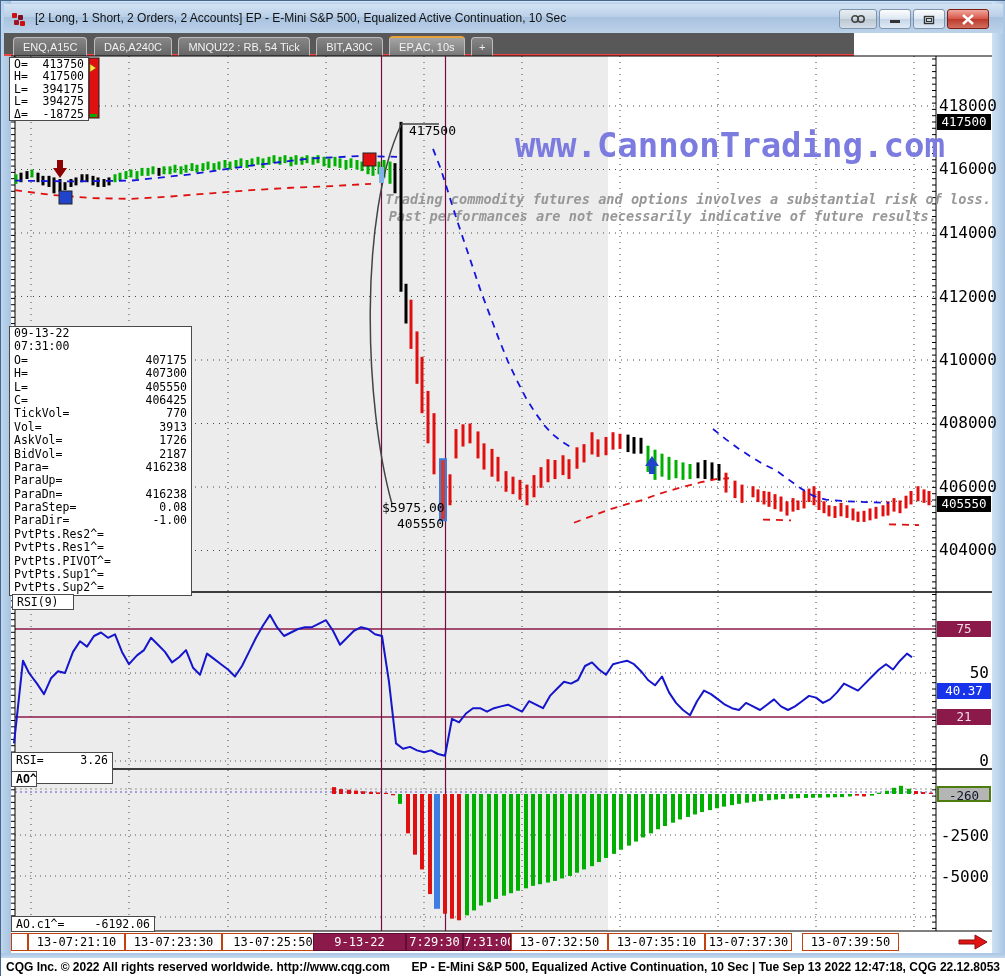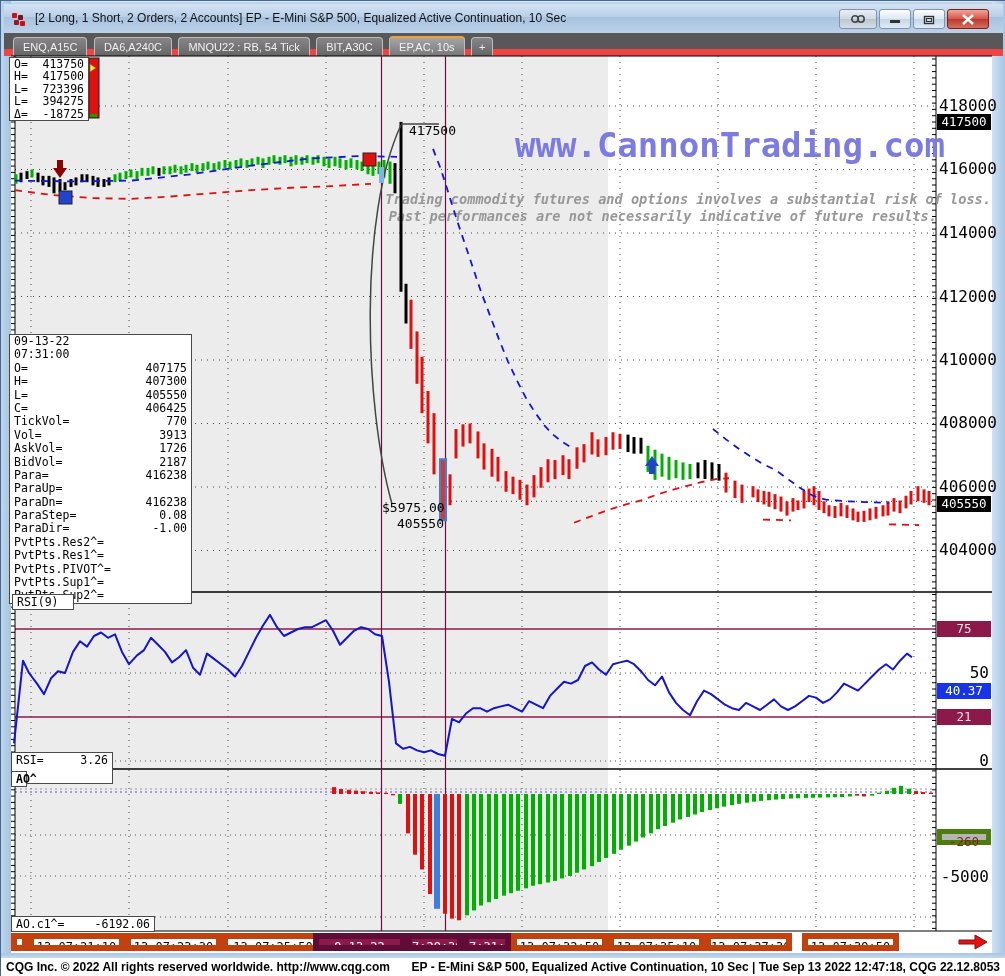--- a/index.html
+++ b/index.html
@@ -17,41 +17,41 @@
   #title-icon i{position:absolute;width:5px;height:5px;background:#c11;border-radius:1px;}
   #title-text{position:absolute;left:31px;top:0;height:29px;line-height:29px;font-size:12px;color:#111;white-space:nowrap;}
   .capbtn{position:absolute;top:5px;height:20px;border:1px solid #7e94ac;border-radius:3px;
      background:linear-gradient(#fdfdfd,#dde8f2 48%,#c6d6e6 52%,#dfeaf6);box-sizing:border-box;}
   .capbtn svg{display:block;margin:4px auto 0;}
   #btn-close{right:14px;width:42px;background:linear-gradient(#efa79c,#d8554a 48%,#bb3a2c 52%,#d2705f);border-color:#7c2016;}
   #btn-restore{right:58px;width:32px;}
   #btn-min{right:92px;width:32px;}
   #btn-link{right:126px;width:38px;background:linear-gradient(#e9eef4,#cfd9e2 48%,#bbc7d2 52%,#d4dee8);}
   
-  #tabrow{position:absolute;left:3px;top:32px;width:999px;height:23px;background:#585858;border-bottom:7px solid #ef4444;padding-left:8px;box-sizing:border-box;white-space:nowrap;}
+  #tabrow{position:absolute;left:3px;top:32px;width:850px;height:23px;background:#585858;border-bottom:2px solid #ef4444;padding-left:8px;box-sizing:border-box;white-space:nowrap;}
   .tab{display:inline-block;margin:3px 1px 0 1px;padding:0 9px;height:19px;line-height:18px;color:#f2f2f2;
        font-size:11px;background:linear-gradient(#868686,#636363);border:1px solid #bdbdbd;border-bottom:none;
        border-radius:4px 4px 0 0;vertical-align:bottom;}
   .tab.active{background:linear-gradient(#a5a5a5,#757575);border-top:2px solid #e8a33d;}
   .tab.plus{padding:0 7px;}
   
   .obox{position:absolute;background:#fff;border:1px solid #4a4a4a;box-sizing:border-box;
         font-family:"DejaVu Sans Mono",monospace;font-size:11.5px;color:#000;z-index:5;}
   .orow{display:flex;justify-content:space-between;padding:0 4px;height:13.4px;line-height:13.4px;white-space:pre;}
   .orow5{height:12.4px;line-height:12.4px;}
   .axl{position:absolute;left:938px;width:50px;text-align:right;height:15px;line-height:15px;
        font-family:"DejaVu Sans Mono",monospace;font-size:16px;color:#000;z-index:5;}
   .badge{position:absolute;left:936px;width:54px;height:16px;line-height:16px;text-align:center;color:#fff;
        font-family:"DejaVu Sans Mono",monospace;font-size:12.5px;z-index:6;}
   .badge.black{background:#000;}
   .badge.maroon{background:#8b1a4a;color:#f3dce6;}
   .badge.blue{background:#1834ea;}
-  .badge.gray{background:#b5b5b5;color:#7f1d1d;border:5px solid #4d7c0f;box-sizing:border-box;margin-top:43px;}
+  .badge.gray{background:#b5b5b5;color:#0f172a;border:2px solid #4d7c0f;box-sizing:border-box;}
   .tcell{position:absolute;top:932px;height:18px;line-height:17px;text-align:center;background:#fff;
-       border:6px solid #c2410c;box-sizing:border-box;font-family:"DejaVu Sans Mono",monospace;font-size:12px;z-index:5;white-space:nowrap;overflow:hidden;}
+       border:1px solid #c2410c;box-sizing:border-box;font-family:"DejaVu Sans Mono",monospace;font-size:12px;z-index:5;white-space:nowrap;overflow:hidden;}
   .tcell.hl{background:#8b1a4a;color:#fff;border-color:#5f0d36;}
   #time-arrow{position:absolute;left:956px;top:933px;z-index:6;}
   
   #statusband{position:absolute;left:0px;top:952px;width:1005px;height:5px;background:linear-gradient(#a9c5e2,#c4d9ee);}
   #statusbar{position:absolute;left:0;top:957px;width:1005px;height:19px;background:#fff;font-size:12px;font-weight:bold;color:#000;}
   #status-left{position:absolute;left:5px;top:2px;white-space:nowrap;}
   #status-right{position:absolute;right:6px;top:2px;white-space:nowrap;}
   svg text{font-family:"DejaVu Sans Mono",monospace;}
   .hdr{font-weight:normal;padding:0 4px;height:15px;line-height:15px;}
 </style>
@@ -687,26 +687,26 @@
     <g id="fg-layer">
       <text x="408" y="134" font-size="13" fill="#000">417500</text>
       <text x="381" y="511" font-size="13" fill="#000">$5975.00</text>
       <text x="396" y="527" font-size="13" fill="#000">405550</text>
     </g>
   </svg>
 
   <div class="obox" id="ohlcbox" style="left:8px;top:56px;width:80px;height:64px;">
     <div class="orow orow5"><span>O=</span><span>413750</span></div>
     <div class="orow orow5"><span>H=</span><span>417500</span></div>
-    <div class="orow orow5"><span>L=</span><span>723396</span></div>
+    <div class="orow orow5"><span>L=</span><span>394175</span></div>
     <div class="orow orow5"><span>L=</span><span>394275</span></div>
     <div class="orow orow5"><span>Δ=</span><span>-18725</span></div>
   </div>
 
-  <div class="obox" id="datapanel" style="left:8px;top:325px;width:183px;height:270px;margin-top:8px;">
+  <div class="obox" id="datapanel" style="left:8px;top:325px;width:183px;height:270px;">
     <div class="orow"><span>09-13-22</span><span></span></div>
     <div class="orow"><span>07:31:00</span><span></span></div>
     <div class="orow"><span>O=</span><span>407175</span></div>
     <div class="orow"><span>H=</span><span>407300</span></div>
     <div class="orow"><span>L=</span><span>405550</span></div>
     <div class="orow"><span>C=</span><span>406425</span></div>
     <div class="orow"><span>TickVol=</span><span>770</span></div>
     <div class="orow"><span>Vol=</span><span>3913</span></div>
     <div class="orow"><span>AskVol=</span><span>1726</span></div>
     <div class="orow"><span>BidVol=</span><span>2187</span></div>
@@ -736,21 +736,21 @@
   <div class="obox hdr" style="left:11px;top:593px;width:62px;height:16px;">RSI(9)</div>
   <div class="obox" style="left:10px;top:751px;width:102px;height:32px;">
     <div class="orow" style="height:14px;line-height:14px;"><span>RSI=</span><span>3.26</span></div>
   </div>
   <div class="badge maroon" style="top:620px">75</div>
   <div class="axl" style="top:664px">50</div>
   <div class="badge blue" style="top:682px">40.37</div>
   <div class="badge maroon" style="top:708px">21</div>
   <div class="axl" style="top:752px">0</div>
 
-  <div class="obox hdr" style="left:10px;top:770px;width:16px;height:16px;font-weight:bold;">AO^</div>
+  <div class="obox hdr" style="left:10px;top:770px;width:26px;height:16px;font-weight:bold;">AO^</div>
   <div class="obox" style="left:10px;top:915px;width:144px;height:16px;">
     <div class="orow" style="height:14px;line-height:14px;"><span>AO.c1^=</span><span>-6192.06</span></div>
   </div>
   <div class="badge gray" style="top:785px">-260</div>
   <div class="axl" style="top:827px">-2500</div>
   <div class="axl" style="top:868px">-5000</div>
 
   <div class="tcell" style="left:10px;width:17px;"></div>
   <div class="tcell" style="left:27px;width:97px;">13-07:21:10</div>
   <div class="tcell" style="left:124px;width:97px;">13-07:23:30</div>

